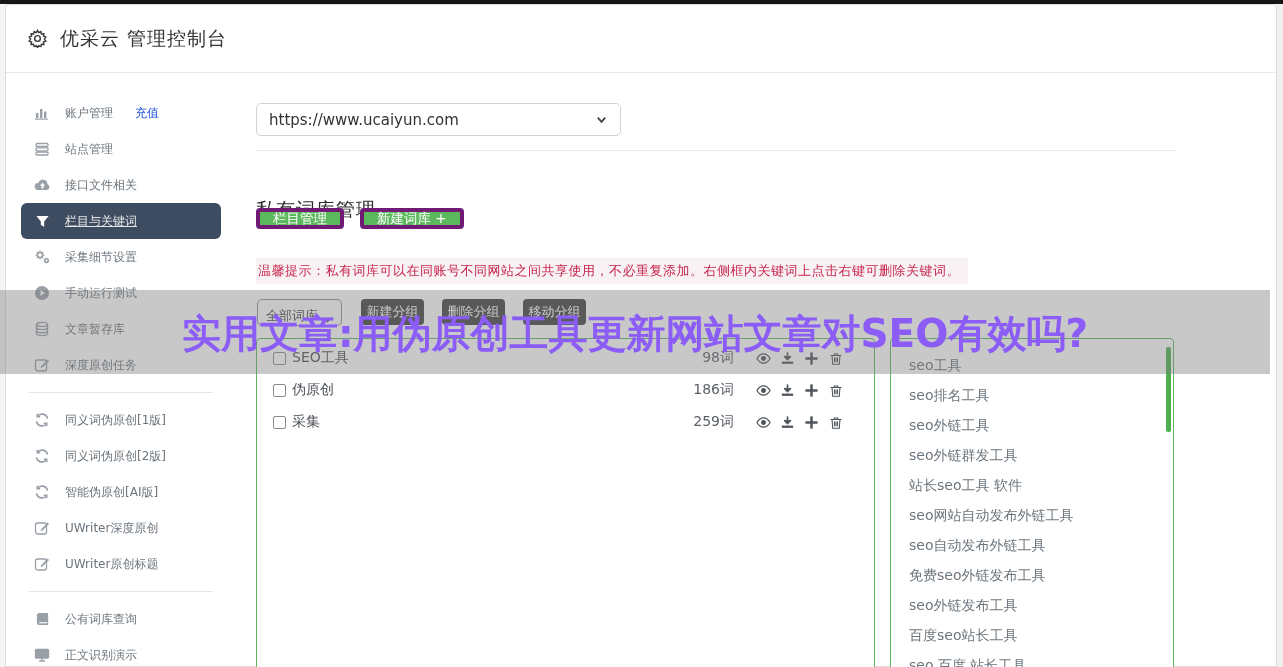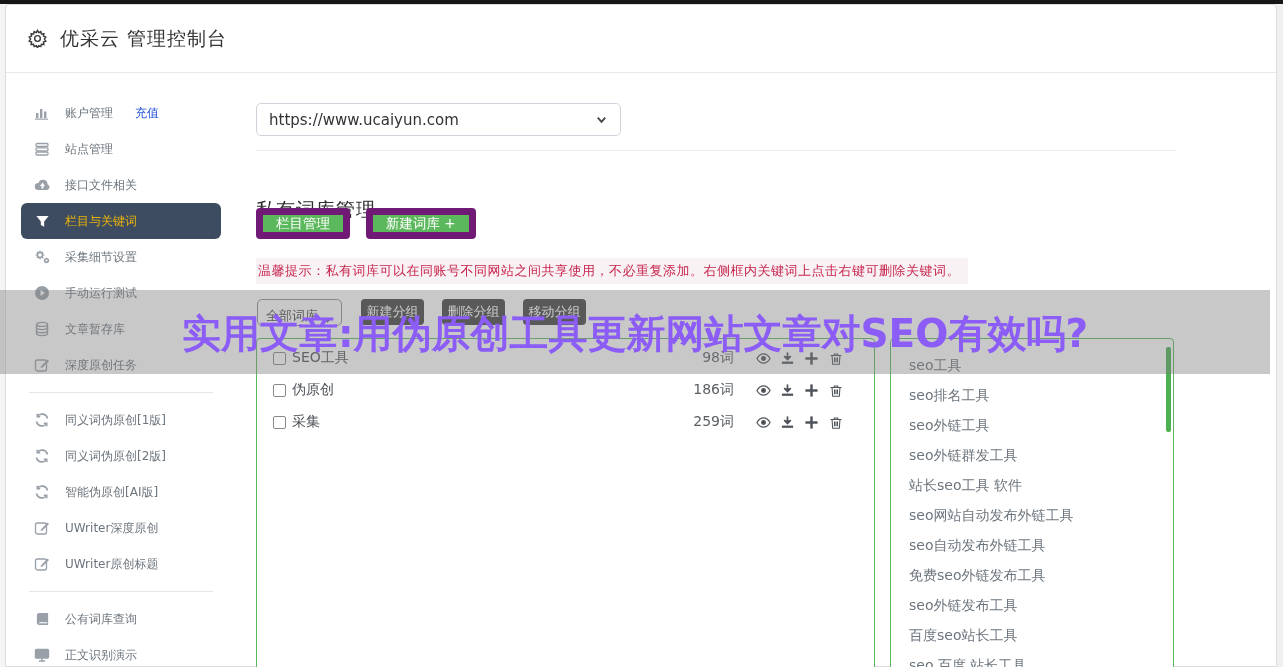--- a/index.html
+++ b/index.html
@@ -19,35 +19,35 @@
   .hdr { position:absolute; left:0; top:0; width:100%; height:68px;
     border-bottom:1px solid #e9e9e9; display:flex; align-items:center; padding-left:22px; gap:13px; }
   .hdr .gear { color:#3a3a3a; display:flex; }
   .hdr .ttl { font-size:19px; color:#333; letter-spacing:1px; }
 
   
   .sidebar { position:absolute; left:15px; top:90px; width:200px; }
   .sb-item { display:flex; align-items:center; height:36px; padding-left:12px; gap:14px;
     color:#6c757d; font-size:12px; cursor:pointer; border-radius:6px; }
   .sb-item .ico { width:18px; height:16px; color:#99a0a8; display:flex; align-items:center; justify-content:center; flex:none; }
-  .sb-item.active { background:#3d4c61; color:#eab308; }
+  .sb-item.active { background:#3d4c61; color:#e5e5e5;text-decoration:underline; }
   .sb-item.active .ico { color:#fff; }
   .sb-badge { color:#1d4ed8; margin-left:8px; }
   .sb-div { height:1px; background:#e6e6e6; margin:9px 8px; }
 
   
   .site-select { position:absolute; left:250px; top:98px; width:365px; height:33px;
     border:1px solid #ced4da; border-radius:5px; background:#fff; display:flex; align-items:center;
     padding:0 12px; font-size:15px; color:#333; cursor:pointer; }
   .site-select .chev { margin-left:auto; color:#444; display:flex; }
   .main-div { position:absolute; left:250px; top:145px; width:920px; height:1px; background:#ebebeb; }
   .page-title { position:absolute; left:250px; top:160px; font-size:19px; color:#2d2d2d; letter-spacing:1px;margin-top:32px; }
   .btn-row { position:absolute; left:250px; top:203px; display:flex; gap:16px; }
-  .btn-green { background:#5cb85c; color:#fff; border:7px solid #701a75; border-radius:4px;
-    font-size:13.5px; height:31px; padding:0 13px; display:flex; align-items:center; cursor:pointer;
+  .btn-green { background:#5cb85c; color:#fff; border:4px solid #701a75; border-radius:4px;
+    font-size:13.5px; height:21px; padding:0 13px; display:flex; align-items:center; cursor:pointer;
     font-family:inherit; }
   .tip { position:absolute; left:250px; top:253px; background:#f9f2f4; color:#c7254e;
     font-size:13px; padding:4px 8px 4px 2px; letter-spacing:.5px; }
 
   
   .group-select { position:absolute; left:251px; top:294px; width:85px; height:27px;
     border:1px solid #8f8f8f; border-radius:5px; background:#fdfdfd; display:flex; align-items:flex-end;
     padding:0 8px; font-size:13px; color:#454545; cursor:pointer; }
   .group-select .chev { margin-left:auto; color:#555; display:flex; }
   .btn-blue { position:absolute; top:294px; width:63px; height:26px; background:#404040; color:#fff;

